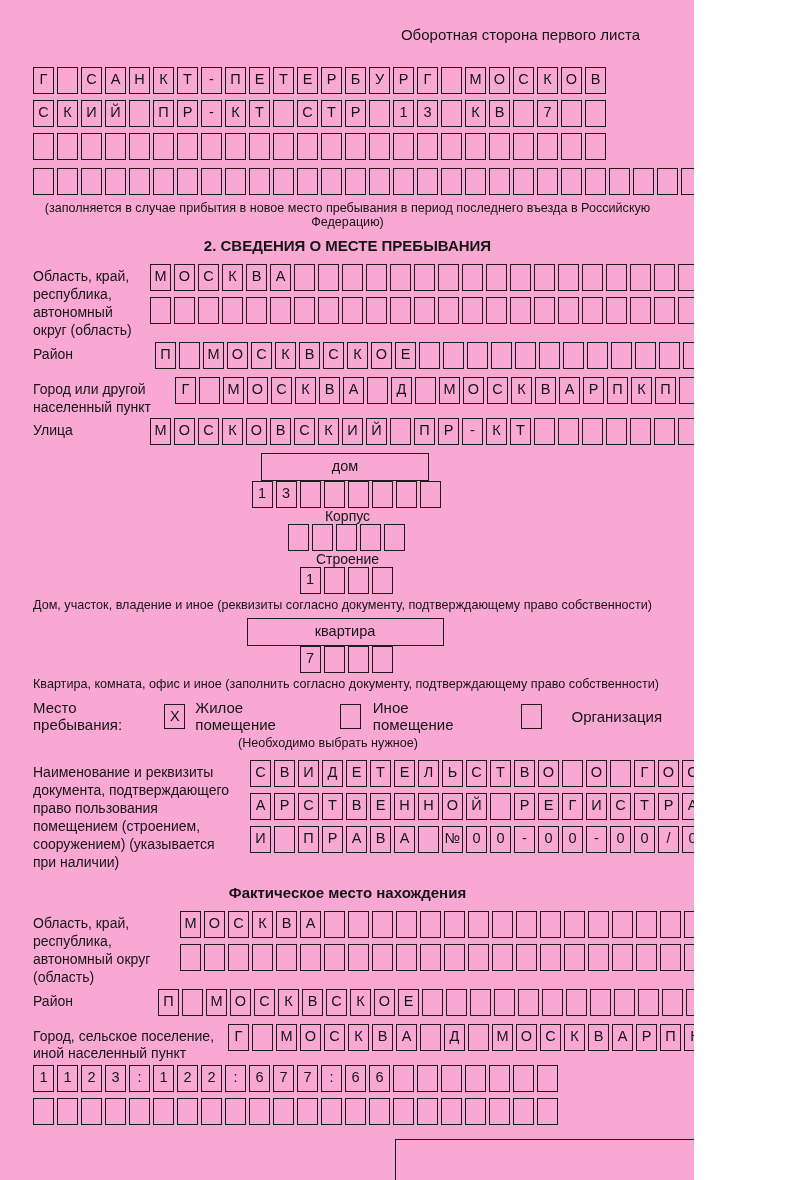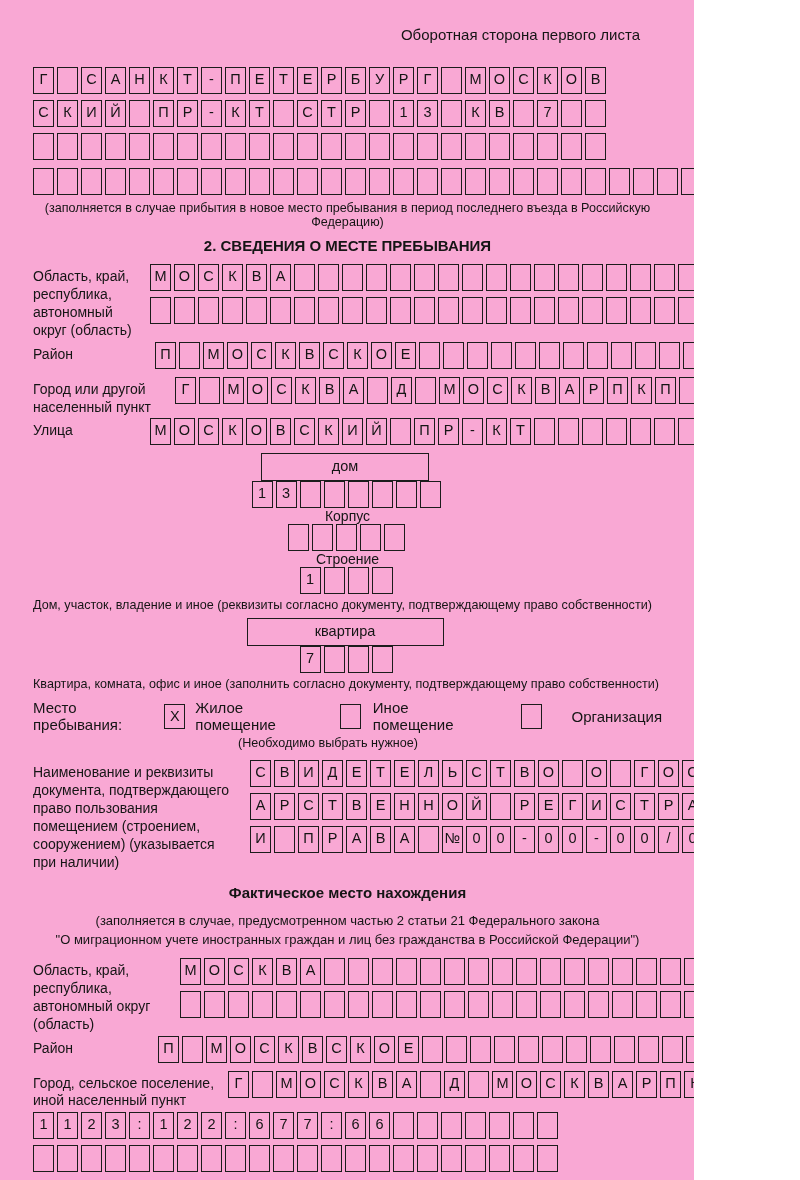--- a/index.html
+++ b/index.html
@@ -133,24 +133,20 @@
   <div class="field mb10">
     <div class="label w217">Наименование и реквизиты документа, подтверждающего право пользования помещением (строением, сооружением) (указывается при наличии)</div>
     <div>
       <div class="cellrow"><span class="cell">С</span><span class="cell">В</span><span class="cell">И</span><span class="cell">Д</span><span class="cell">Е</span><span class="cell">Т</span><span class="cell">Е</span><span class="cell">Л</span><span class="cell">Ь</span><span class="cell">С</span><span class="cell">Т</span><span class="cell">В</span><span class="cell">О</span><span class="cell"></span><span class="cell">О</span><span class="cell"></span><span class="cell">Г</span><span class="cell">О</span><span class="cell">С</span><span class="cell">У</span><span class="cell">Д</span></div>
       <div class="cellrow"><span class="cell">А</span><span class="cell">Р</span><span class="cell">С</span><span class="cell">Т</span><span class="cell">В</span><span class="cell">Е</span><span class="cell">Н</span><span class="cell">Н</span><span class="cell">О</span><span class="cell">Й</span><span class="cell"></span><span class="cell">Р</span><span class="cell">Е</span><span class="cell">Г</span><span class="cell">И</span><span class="cell">С</span><span class="cell">Т</span><span class="cell">Р</span><span class="cell">А</span><span class="cell">Ц</span><span class="cell">И</span></div>
       <div class="cellrow"><span class="cell">И</span><span class="cell"></span><span class="cell">П</span><span class="cell">Р</span><span class="cell">А</span><span class="cell">В</span><span class="cell">А</span><span class="cell"></span><span class="cell">№</span><span class="cell">0</span><span class="cell">0</span><span class="cell">-</span><span class="cell">0</span><span class="cell">0</span><span class="cell">-</span><span class="cell">0</span><span class="cell">0</span><span class="cell">/</span><span class="cell">0</span><span class="cell">0</span><span class="cell">0</span></div>
     </div>
   </div>
 
   <div class="sect-header" style="margin-top:12px;">Фактическое место нахождения</div>
-  <div class="act-note">
-    <span>(заполняется в случае, предусмотренном частью 2 статьи 21 Федерального закона</span><br>
-    <span>"О миграционном учете иностранных граждан и лиц без гражданства в Российской Федерации")</span>
-  </div>
 
   <div class="field mb2">
     <div class="label w147">Область, край, республика, автономный округ (область)</div>
     <div>
       <div class="cellrow"><span class="cell">М</span><span class="cell">О</span><span class="cell">С</span><span class="cell">К</span><span class="cell">В</span><span class="cell">А</span><span class="cell"></span><span class="cell"></span><span class="cell"></span><span class="cell"></span><span class="cell"></span><span class="cell"></span><span class="cell"></span><span class="cell"></span><span class="cell"></span><span class="cell"></span><span class="cell"></span><span class="cell"></span><span class="cell"></span><span class="cell"></span><span class="cell"></span><span class="cell"></span><span class="cell"></span><span class="cell"></span></div>
       <div class="cellrow"><span class="cell"></span><span class="cell"></span><span class="cell"></span><span class="cell"></span><span class="cell"></span><span class="cell"></span><span class="cell"></span><span class="cell"></span><span class="cell"></span><span class="cell"></span><span class="cell"></span><span class="cell"></span><span class="cell"></span><span class="cell"></span><span class="cell"></span><span class="cell"></span><span class="cell"></span><span class="cell"></span><span class="cell"></span><span class="cell"></span><span class="cell"></span><span class="cell"></span><span class="cell"></span><span class="cell"></span></div>
     </div>
   </div>
 
   <div class="field mb2">

